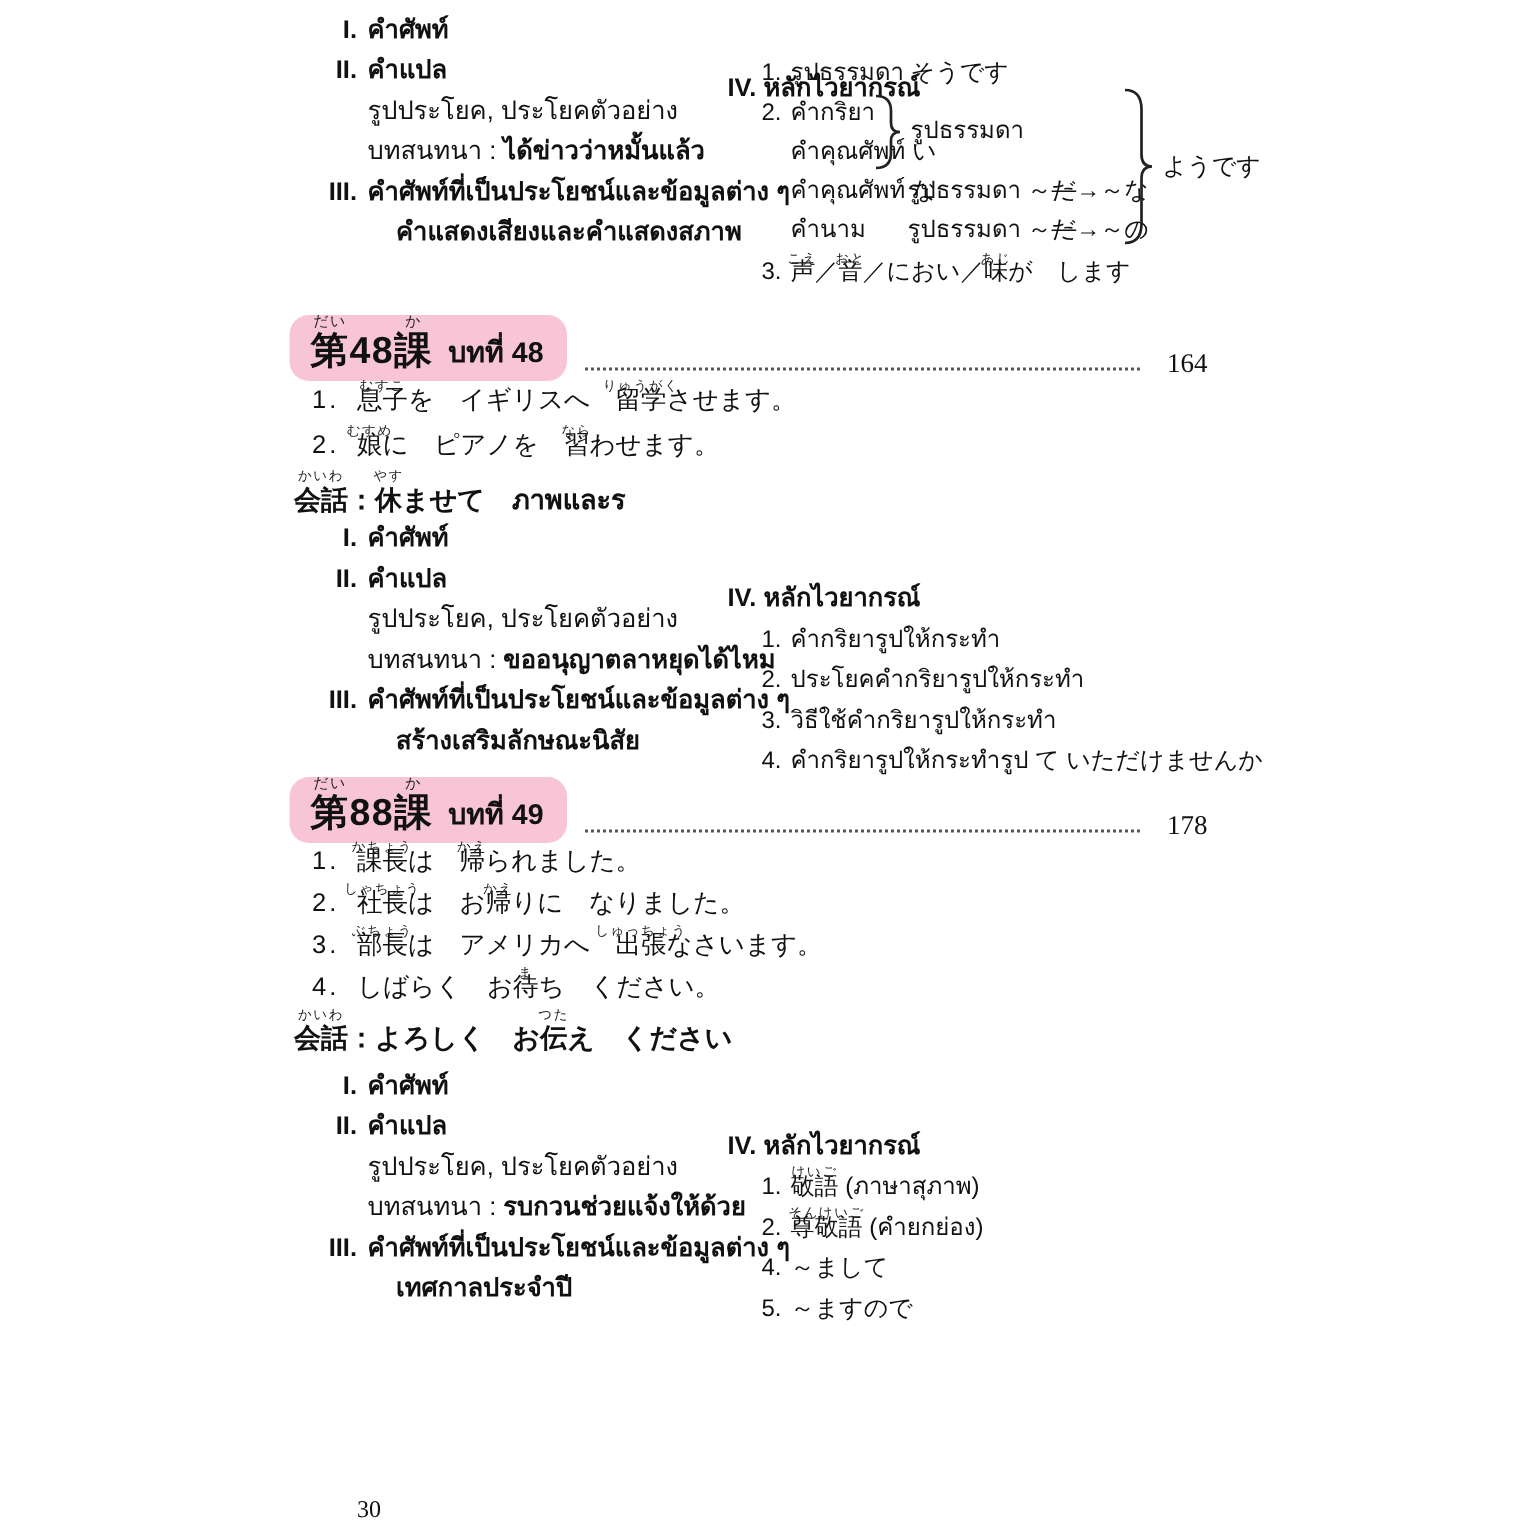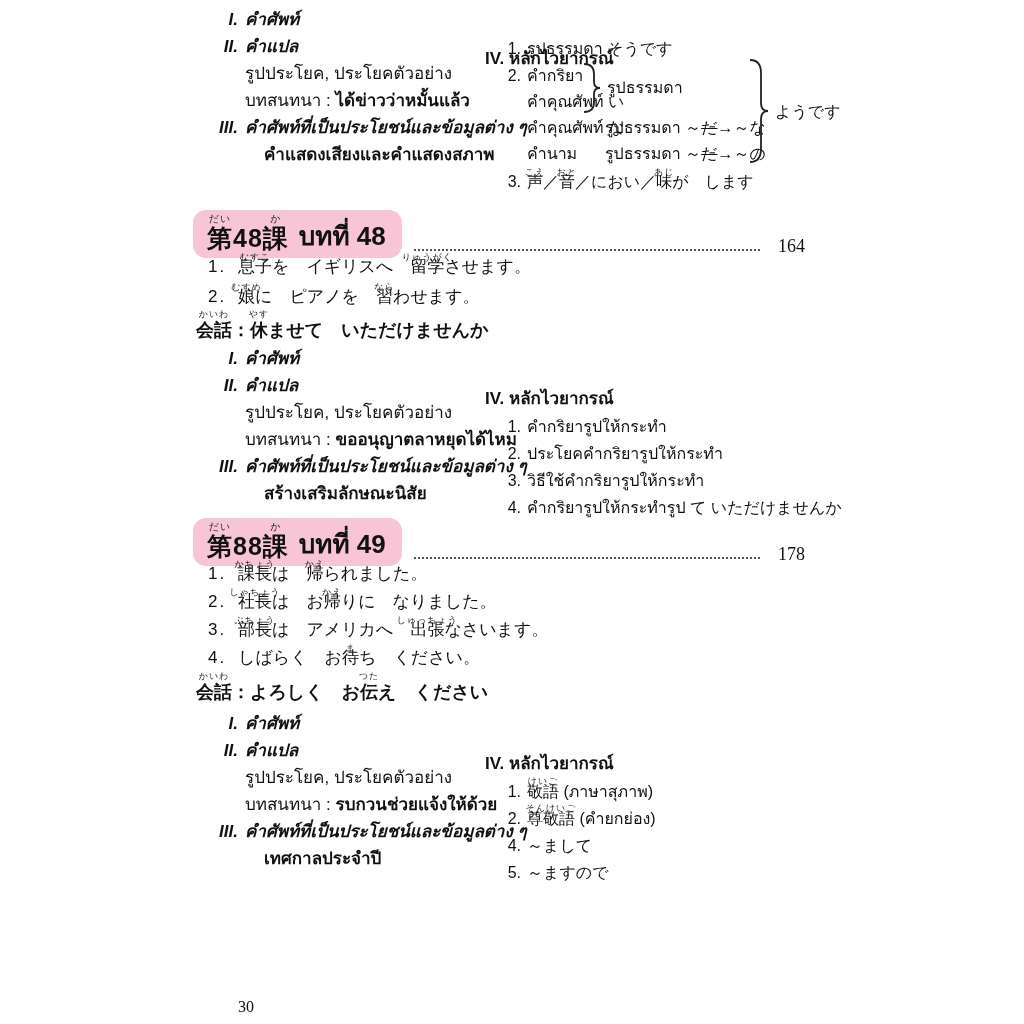--- a/index.html
+++ b/index.html
@@ -5,21 +5,21 @@
   html,body { margin:0; padding:0; }
   .page {
     position:relative; width:1024px; height:1024px;
     background:#ffffff; color:#111;
     font-family:"Liberation Sans","DejaVu Sans",sans-serif;
     overflow:hidden;
   }
   
   .abs { position:absolute; }
   .sec-col { width:300px; font-size:17px; }
-  .sec-row { line-height:27px; height:27px; white-space:nowrap;font-style:italic; }
+  .sec-row { line-height:27px; height:27px; white-space:nowrap; }
   .sec-num { display:inline-block; width:30px; text-align:right; margin-right:7px; font-weight:bold; }
   .sec-label { font-weight:bold; }
   .sub-row { line-height:27px; height:27px; padding-left:37px; white-space:nowrap; }
   .sub-row .bold-part { font-weight:bold; }
   .topic-row { line-height:27px; height:27px; padding-left:56px; font-weight:bold; white-space:nowrap; }
 
   .gram-col { width:360px; font-size:16px; }
   .g-heading { line-height:27px; height:27px; white-space:nowrap; font-weight:bold; font-size:17px;margin-top:40px; }
   .g-num { display:inline-block; width:20px; text-align:right; margin-right:6px; }
   .g-item { line-height:27px; height:27px; white-space:nowrap; }
@@ -37,21 +37,21 @@
   .lesson-header { display:flex; align-items:flex-end; width:612px; }
   .badge {
     background:var(--badge-bg,#f8c5d7);
     border-radius:13px;
     padding:12px 16px 7px 14px;
     display:flex; align-items:flex-end; gap:10px;
     white-space:nowrap;
   }
   .badge-jp { font-size:25px; font-weight:bold; line-height:1; letter-spacing:1px; }
   .badge-jp .rt { top:-12px; font-size:10px; }
-  .badge-th { font-size:26px; font-weight:bold; line-height:1.1; }
+  .badge-th { font-size:19px; font-weight:bold; line-height:1.1; }
   .leader { flex:1; border-bottom:2px dotted #555; margin:0 18px 7px 12px; height:0; }
   .page-ref { font-family:"Liberation Serif","DejaVu Serif",serif; font-size:18px; padding-bottom:1px; }
 
   
   .jline { line-height:30px; height:30px; white-space:nowrap; font-size:17px; }
   .jline-28 { line-height:28px; height:28px; }
   .s-num { display:inline-block; width:30px; letter-spacing:2px; }
   .kaiwa { font-size:18px; font-weight:bold; white-space:nowrap; }
   .kaiwa .rt { font-weight:normal; }
 
@@ -122,21 +122,21 @@
   </div>
 
   <div class="abs" style="left:208px; top:252px;">
     <div class="jline">
       <span class="s-num">1.</span><span><span class="rb">息子<span class="rt">むすこ</span></span><span>を　イギリスへ　</span><span class="rb">留学<span class="rt">りゅうがく</span></span><span>させます。</span></span>
     </div>
     <div class="jline">
       <span class="s-num">2.</span><span><span class="rb">娘<span class="rt">むすめ</span></span><span>に　ピアノを　</span><span class="rb">習<span class="rt">なら</span></span><span>わせます。</span></span>
     </div>
   </div>
-  <div class="abs kaiwa" style="left:196px; top:318px;"><span class="rb">会話<span class="rt">かいわ</span></span><span>：</span><span class="rb">休<span class="rt">やす</span></span><span>ませて　いただけませんか</span></div>
+  <div class="abs kaiwa" style="left:196px; top:318px;"><span class="rb">会話<span class="rt">かいわ</span></span><span>：</span><span class="rb">休<span class="rt">やす</span></span><span>ませて　ภาพและร</span></div>
 
   <div class="abs sec-col" style="left:208px; top:345px;">
     <div class="sec-row">
       <span class="sec-num">I.</span><span class="sec-label">คำศัพท์</span>
     </div>
     <div class="sec-row">
       <span class="sec-num">II.</span><span class="sec-label">คำแปล</span>
     </div>
     <div class="sub-row">รูปประโยค, ประโยคตัวอย่าง</div>
     <div class="sub-row">

